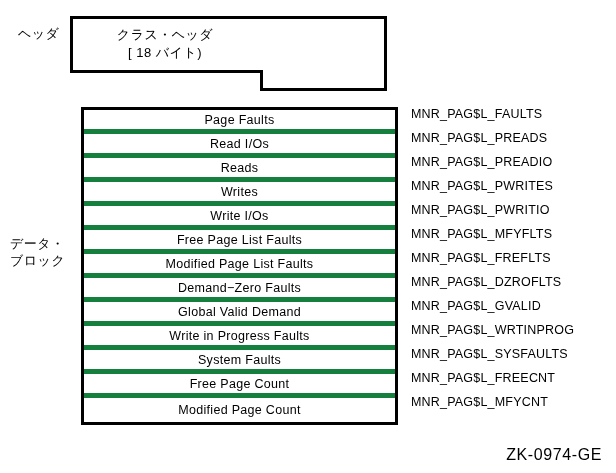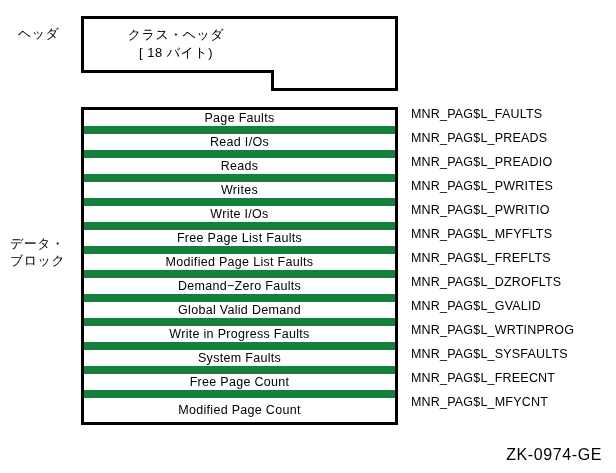--- a/index.html
+++ b/index.html
@@ -33,21 +33,21 @@
   }
   #datablock-side-label {
     left: 10px;
     top: 235px;
     width: 68px;
   }
 
   
   #header-block {
     position: absolute;
-    left: 81px;
+    left: 70px;
     top: 16px;
     width: 376px;
     height: 75px;
   }
   #header-block svg {
     position: absolute;
     left: 0;
     top: 0;
     display: block;
   }
@@ -75,21 +75,21 @@
     position: absolute;
     left: 81px;
     top: 107px;
     width: 317px;
     border: 3px solid #000;
     box-sizing: border-box;
     background: #fff;
   }
   .data-row {
     height: 24px;
-    border-bottom: 8px solid #15803d;
+    border-bottom: 5px solid #15803d;
     box-sizing: border-box;
     display: flex;
     align-items: center;
     justify-content: center;
     background: #fff;
   }
   .data-row:last-child {
     border-bottom: none;
   }
   .data-row-label {

